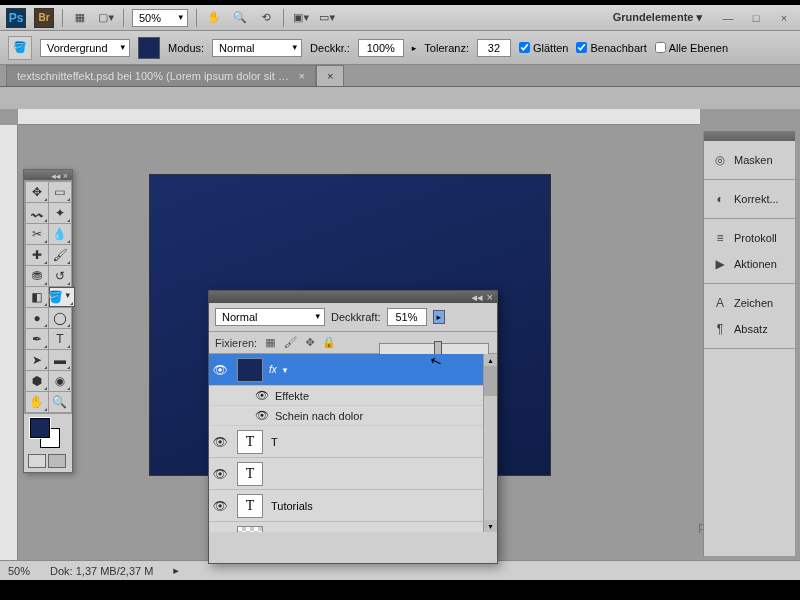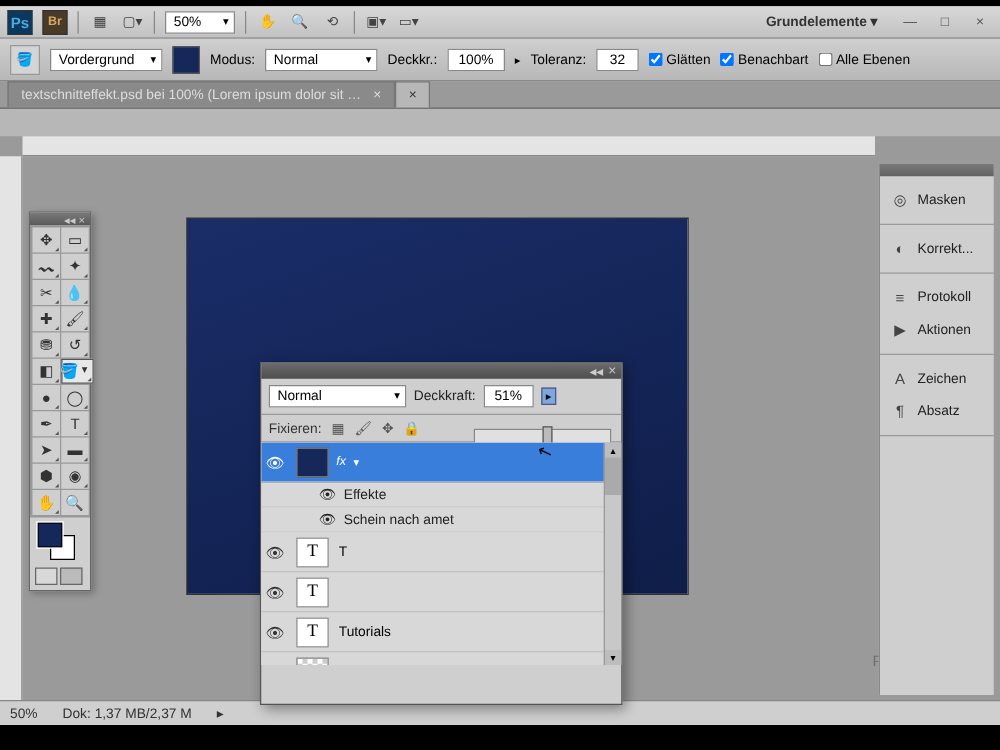--- a/index.html
+++ b/index.html
@@ -261,21 +261,21 @@
       <div class="thumb dark"></div>
       <span class="fx">fx</span>
         <span class="fxarrow">▾</span>
     </div>
     <div class="subrow">
         <span class="seye">👁</span>
         <span>Effekte</span>
       </div>
     <div class="subrow">
         <span class="seye">👁</span>
-        <span>Schein nach amet</span>
+        <span>Schein nach dolor</span>
       </div>
     <div class="lrow">
       <span class="eye">👁</span>
       <div class="thumb">T</div>
       <span class="lname">T</span>
     </div>
     <div class="lrow">
       <span class="eye">👁</span>
       <div class="thumb">T</div>
     </div>

